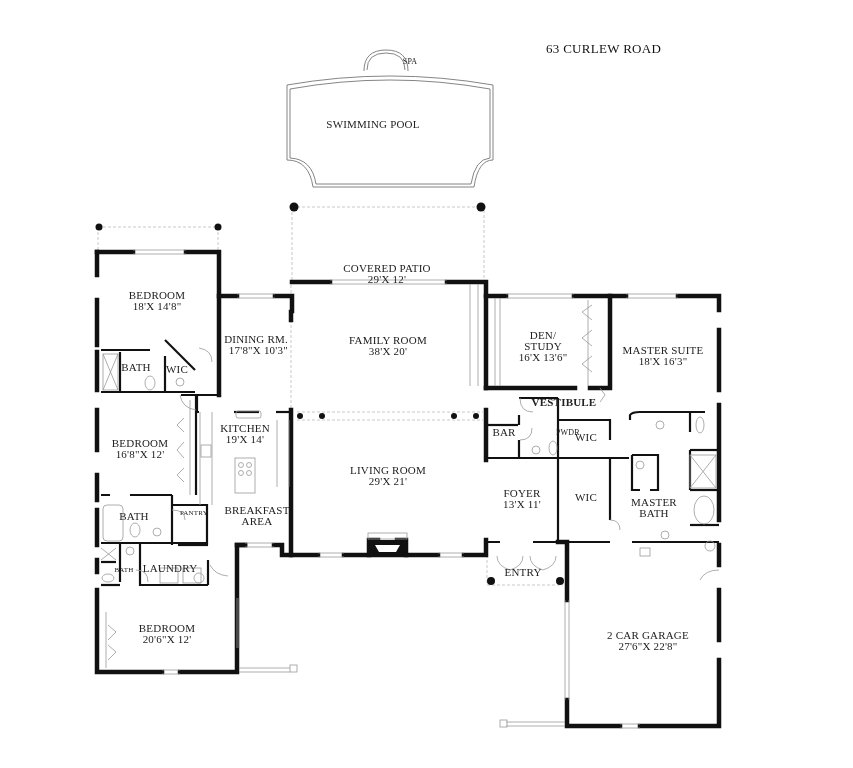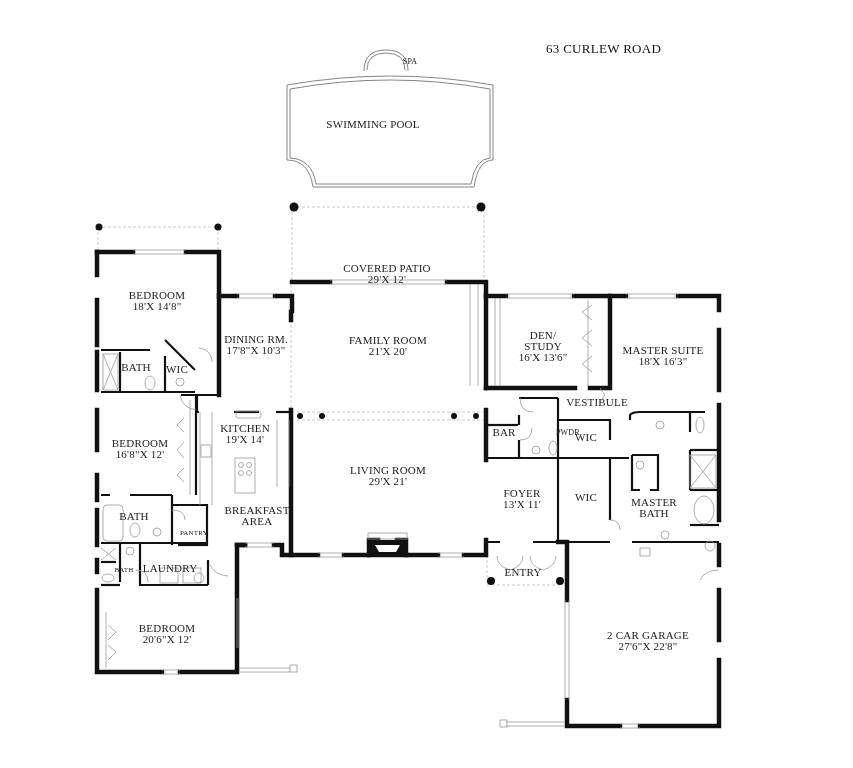--- a/index.html
+++ b/index.html
@@ -231,42 +231,42 @@
   <span class="d">29'X 12'</span>
 </div>
 
 <div class="lbl" style="left:157px; top:290px;">
   <span class="n">BEDROOM</span>
   <span class="d">18'X 14'8"</span>
 </div>
 <div class="lbl" style="left:136px; top:362px;">BATH</div>
 <div class="lbl" style="left:177px; top:364px;">WIC</div>
 
-<div class="lbl" style="left:256px; top:334px;">
+<div class="lbl" style="left:256px; top:334px;text-align:right;">
   <span class="n">DINING RM.</span>
   <span class="d">17'8"X 10'3"</span>
 </div>
 
 <div class="lbl" style="left:388px; top:335px;">
   <span class="n">FAMILY ROOM</span>
-  <span class="d">21'X 20'</span>
+  <span class="d">38'X 20'</span>
 </div>
 
 <div class="lbl" style="left:543px; top:330px;">
   <span class="n">DEN/</span>
   <span class="n">STUDY</span>
   <span class="d">16'X 13'6"</span>
 </div>
 
 <div class="lbl" style="left:663px; top:345px;">
   <span class="n">MASTER SUITE</span>
   <span class="d">18'X 16'3"</span>
 </div>
 
-<div class="lbl" style="left:597px; top:397px;">VESTIBULE</div>
+<div class="lbl" style="left:564px; top:397px;font-weight:bold;">VESTIBULE</div>
 <div class="lbl" style="left:504px; top:427px;">BAR</div>
 <div class="lbl sm" style="left:545px; top:428px;">PWDR.</div>
 <div class="lbl" style="left:586px; top:432px;">WIC</div>
 <div class="lbl" style="left:586px; top:492px;">WIC</div>
 
 <div class="lbl" style="left:654px; top:497px;">
   <span class="n">MASTER</span>
   <span class="n">BATH</span>
 </div>
 
@@ -284,21 +284,21 @@
   <span class="n">LIVING ROOM</span>
   <span class="d">29'X 21'</span>
 </div>
 
 <div class="lbl" style="left:522px; top:488px;">
   <span class="n">FOYER</span>
   <span class="d">13'X 11'</span>
 </div>
 
 <div class="lbl" style="left:134px; top:511px;">BATH</div>
-<div class="lbl" style="left:194px; top:528px; font-size:7px;">PANTRY</div>
+<div class="lbl" style="left:194px; top:508px; font-size:7px;">PANTRY</div>
 
 <div class="lbl" style="left:257px; top:505px;">
   <span class="n">BREAKFAST</span>
   <span class="n">AREA</span>
 </div>
 
 <div class="lbl" style="left:124px; top:565px; font-size:7px;">BATH</div>
 <div class="lbl" style="left:170px; top:563px;">LAUNDRY</div>
 
 <div class="lbl" style="left:167px; top:623px;">

